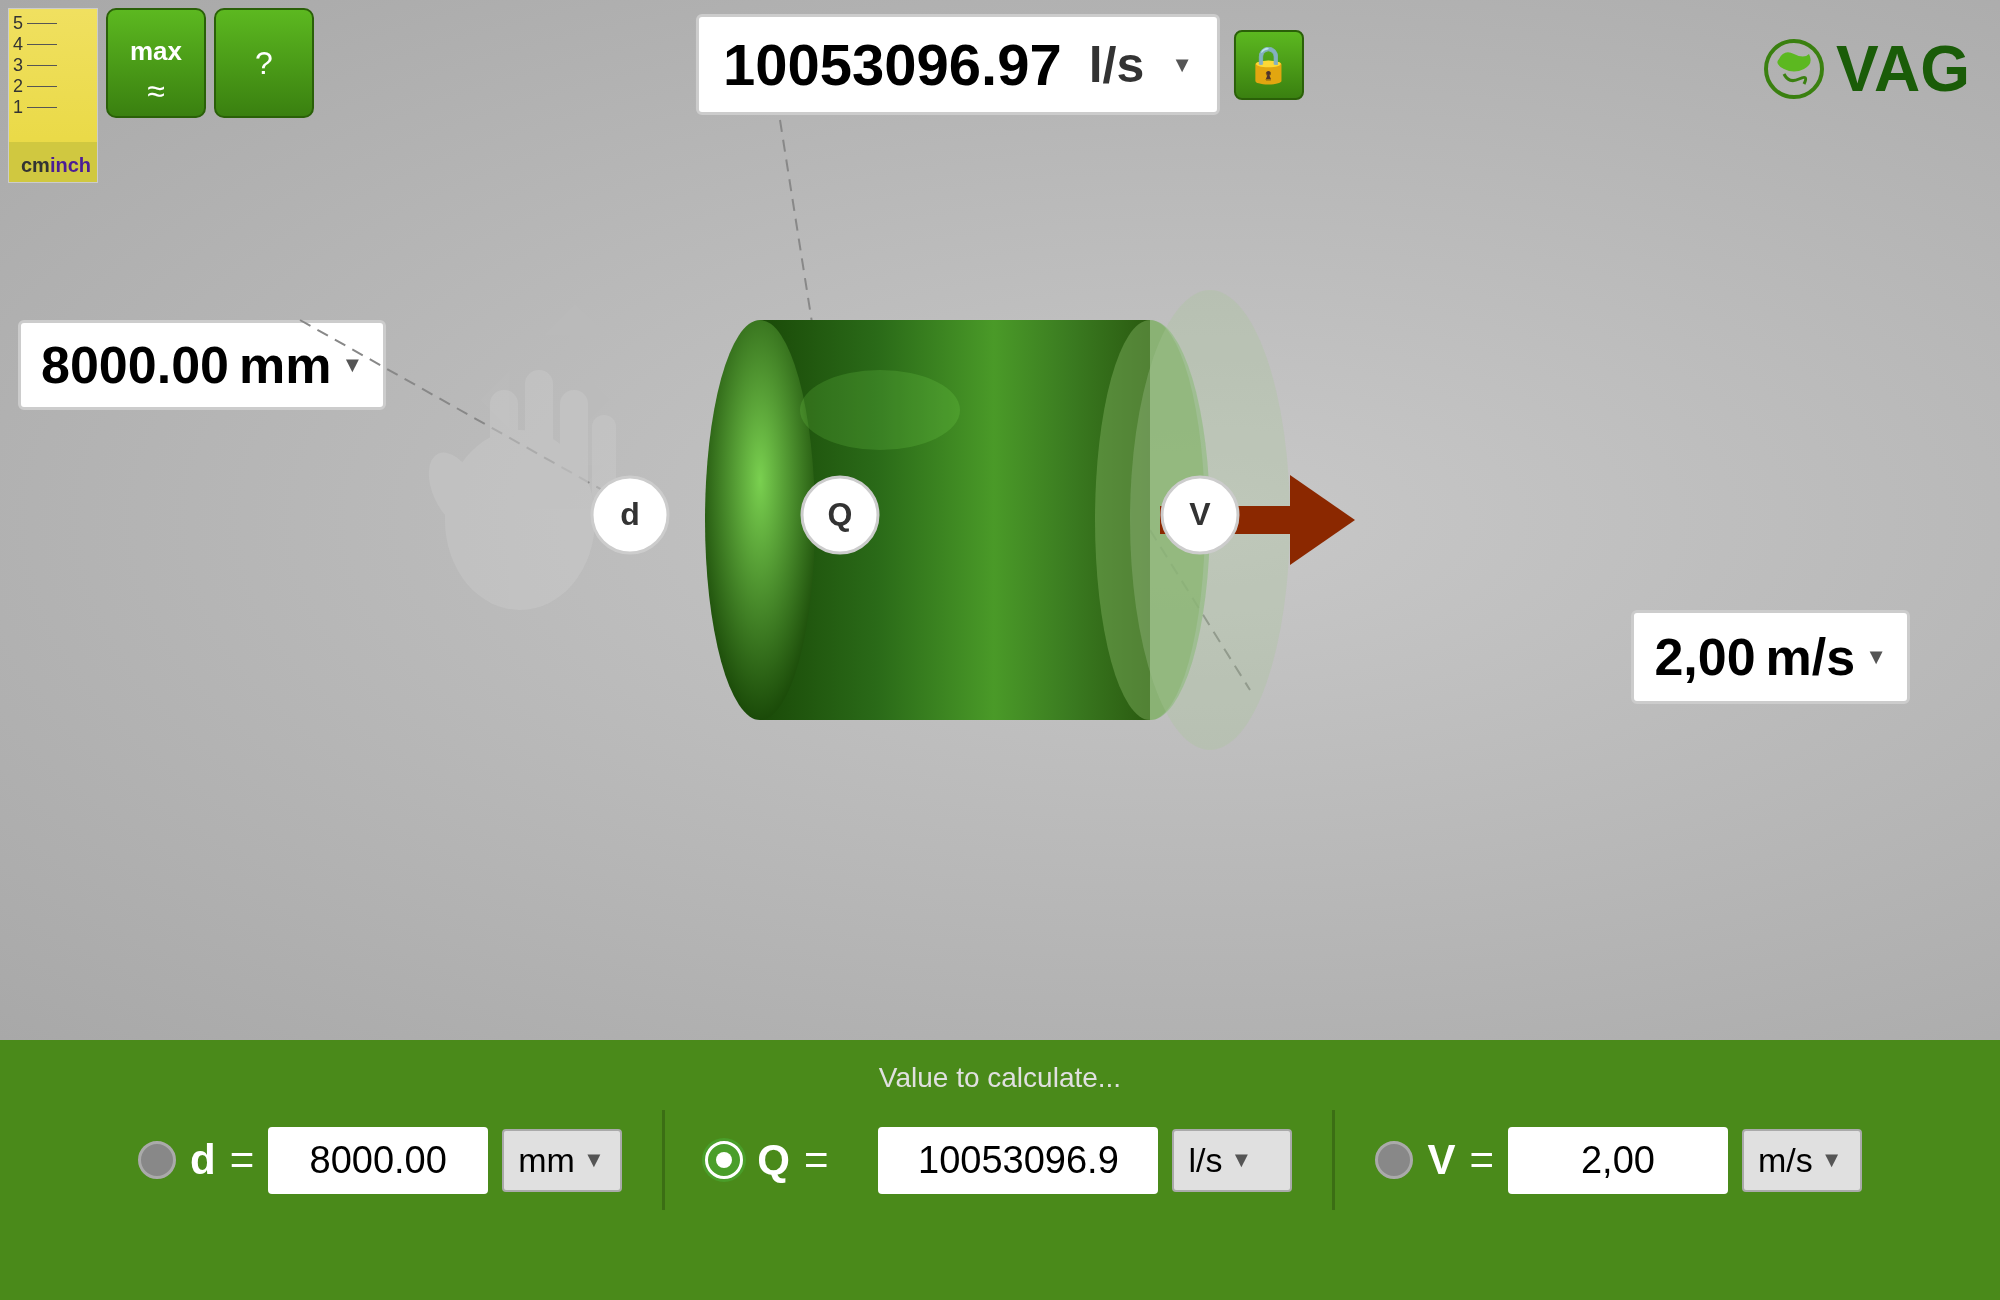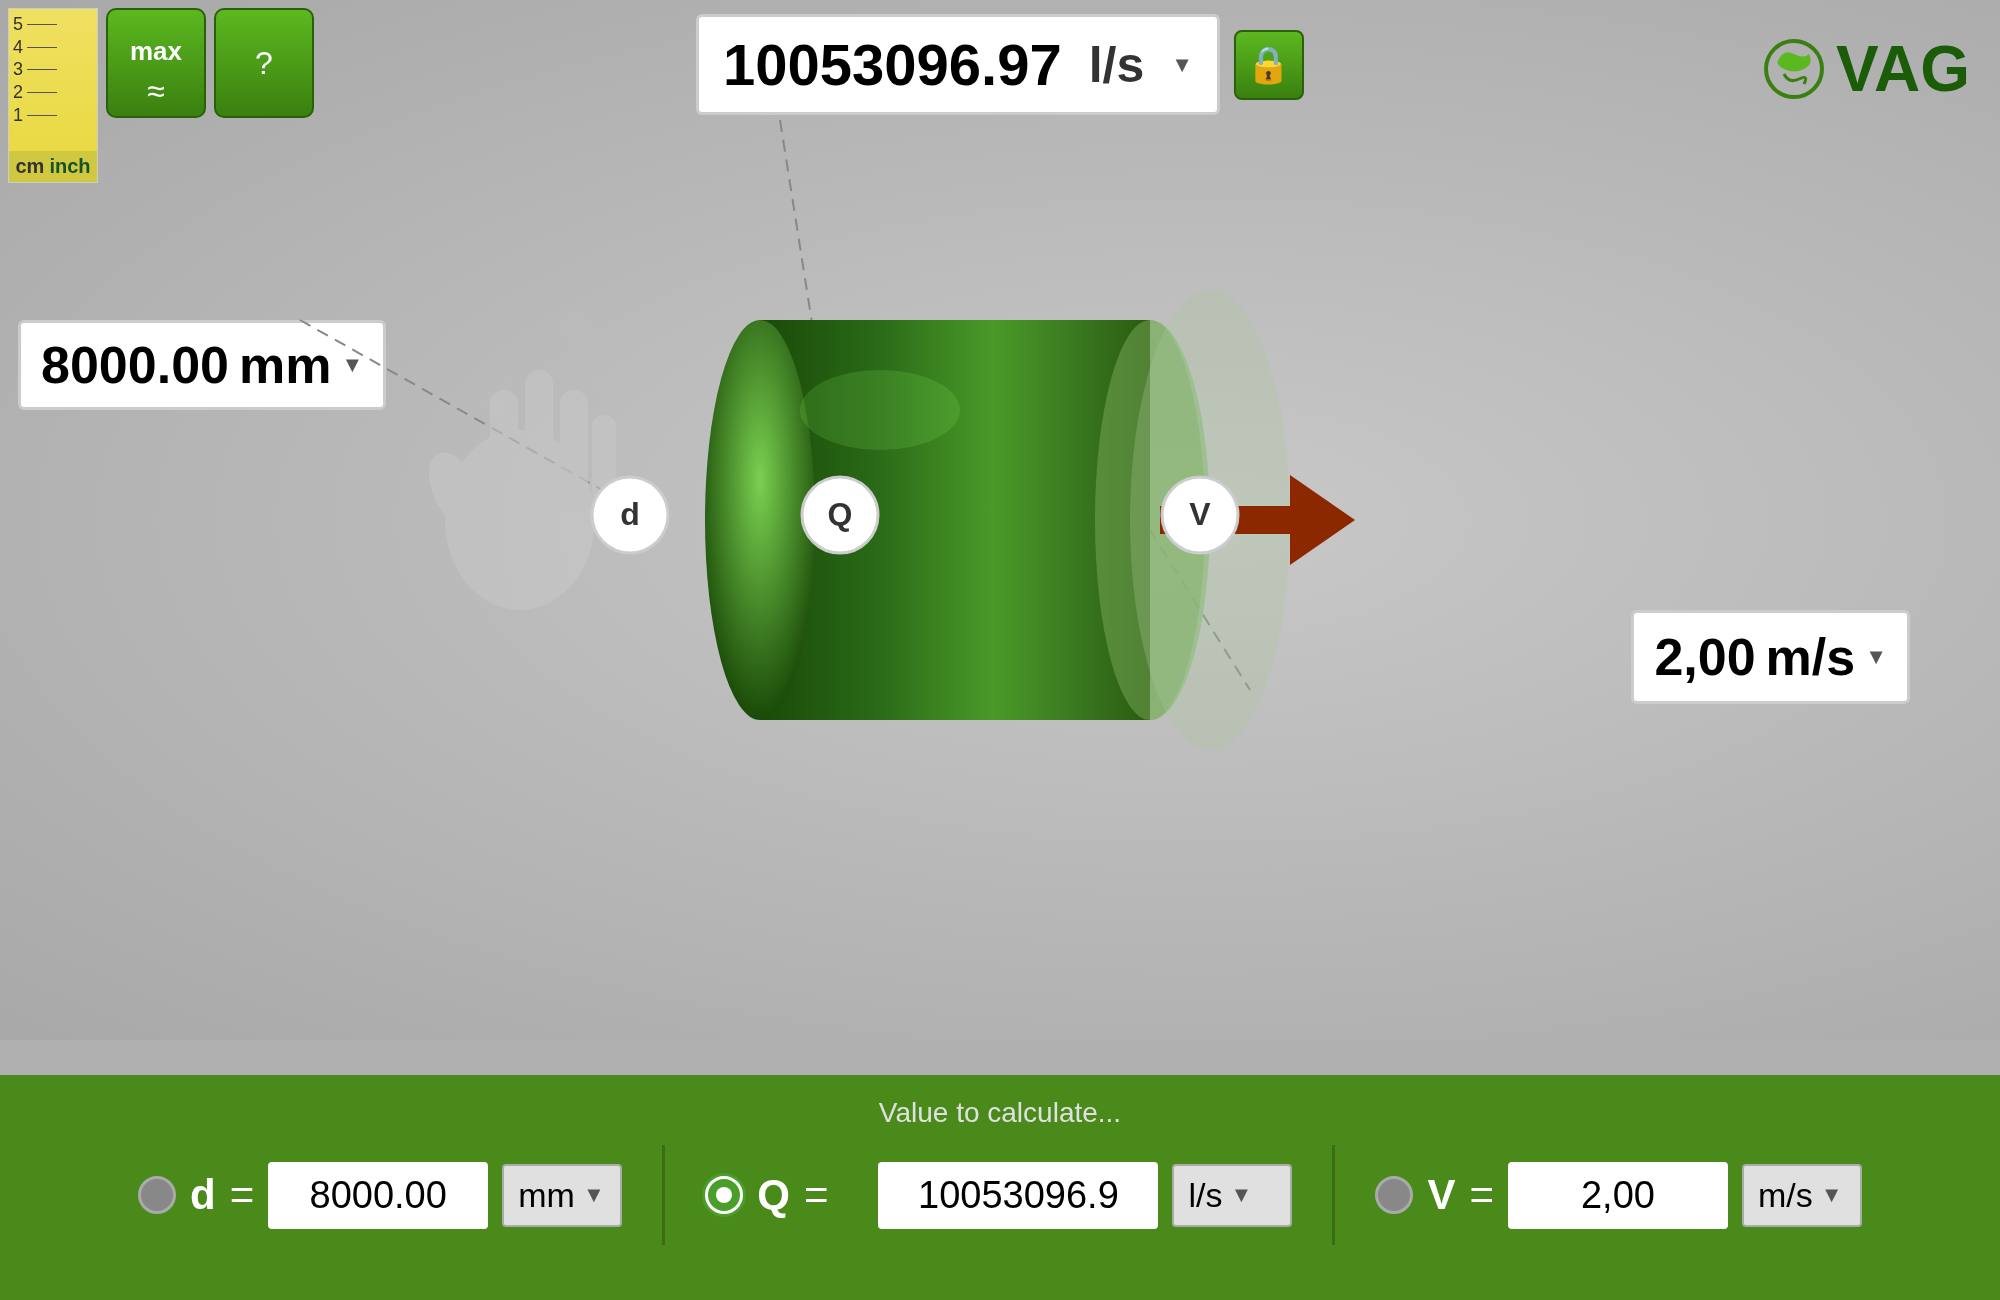--- a/index.html
+++ b/index.html
@@ -20,21 +20,21 @@
       height: 1040px;
       background: #b8b8b8;
     }
 
     
     .bottom-bar {
       position: absolute;
       bottom: 0;
       left: 0;
       width: 2000px;
-      height: 225px;
+      height: 260px;
       background: #4a8a1a;
     }
 
     .value-to-calculate {
       text-align: center;
       color: #e0e0e0;
       font-size: 28px;
       padding-top: 22px;
       padding-bottom: 16px;
     }
@@ -175,29 +175,29 @@
       height: 1px;
       background: #555;
       margin-left: 4px;
       width: 30px;
     }
 
     .ruler-labels {
       display: flex;
       justify-content: space-around;
       background: #d0c840;
-      padding: 4px;
+      padding: 12px;
       font-size: 20px;
       font-weight: bold;
       color: #333;
       margin-top: 20px;
     }
 
     .ruler-label-cm { color: #333; }
-    .ruler-label-inch { color: #14532d; font-weight: bold; }
+    .ruler-label-inch { color: #4c1d95; font-weight: bold; }
 
     .tool-btn {
       width: 100px;
       height: 110px;
       background: linear-gradient(to bottom, #5cb820, #3a8010);
       border-radius: 10px;
       border: 2px solid #2a6008;
       display: flex;
       flex-direction: column;
       align-items: center;

